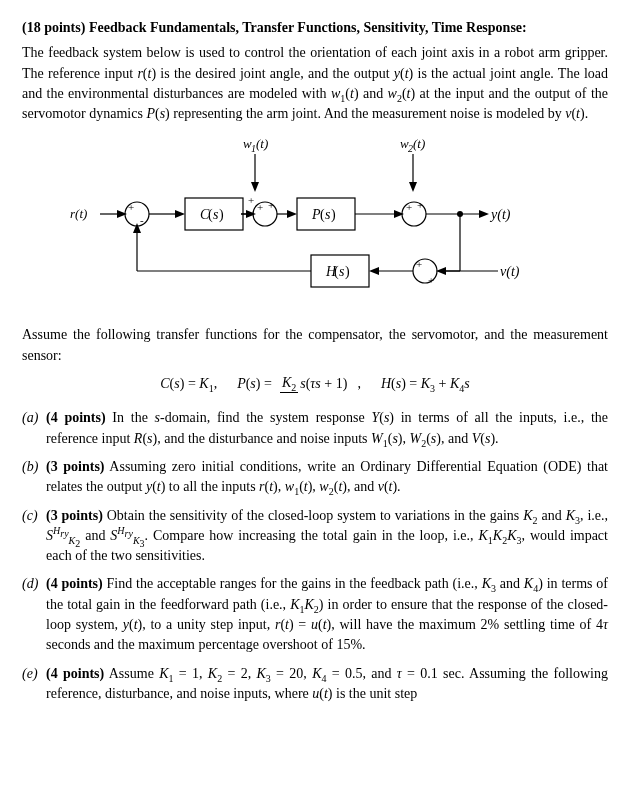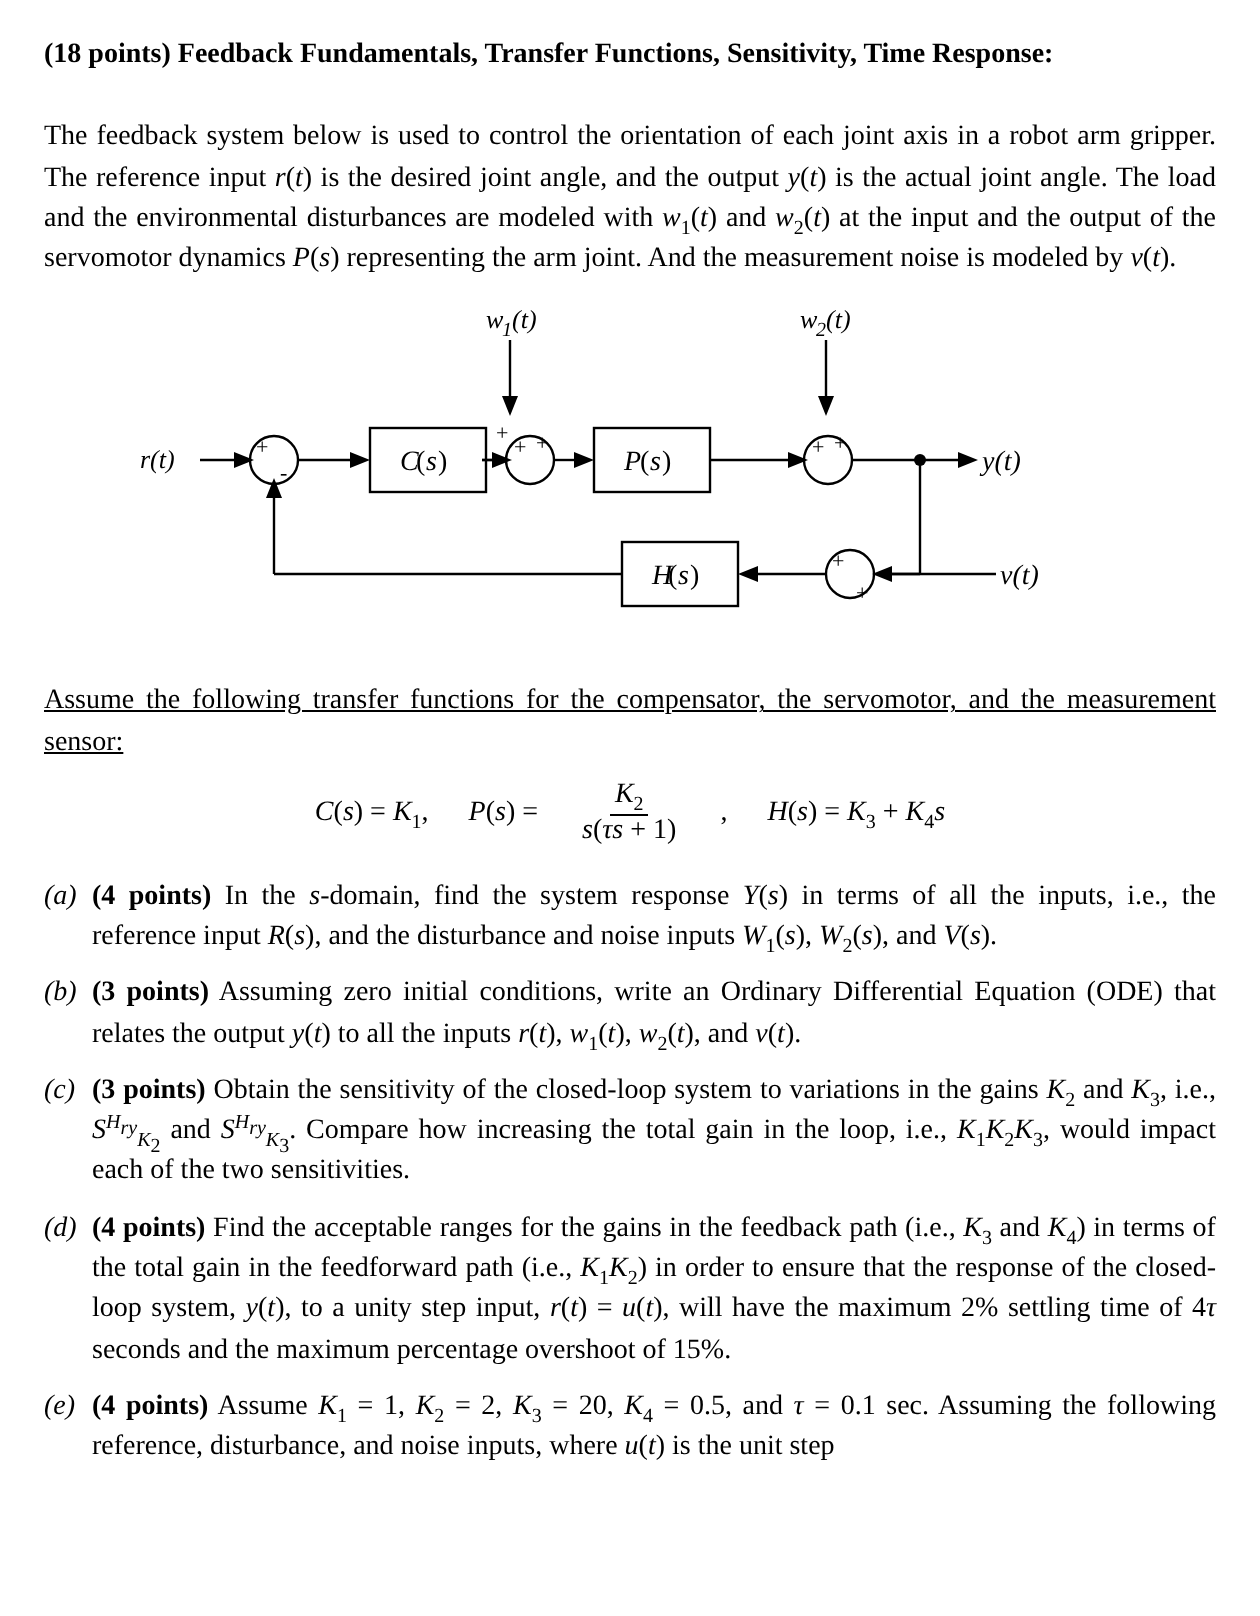--- a/index.html
+++ b/index.html
@@ -30,24 +30,24 @@
       font-size: 14px;
     }
     .tf-line {
       display: flex;
       justify-content: center;
       align-items: center;
       gap: 20px;
     }
     .fraction {
       display: inline-flex;
-      flex-direction: column;
+      flex-direction: row;
       align-items: center;
       vertical-align: middle;
-      margin: 0 16px;
+      margin: 0 4px;
     }
     .fraction .numer {
       border-bottom: 1px solid #000;
       padding: 0 2px;
       line-height: 1.2;
     }
     .fraction .denom {
       padding: 0 2px;
       line-height: 1.2;
     }
@@ -63,38 +63,37 @@
     .part-label {
       min-width: 18px;
       font-style: italic;
     }
     .part-content {
       flex: 1;
     }
     .assume-line {
       text-align: justify;
       margin-bottom: 4px;
-      text-decoration: underline;
     }
     sub, sup {
       font-size: 10px;
       line-height: 0;
     }
     .bold { font-weight: bold; font-family: Liberation Serif, serif; }
     .math { font-style: italic; }
   </style>
 </head>
 <body>
 
 <div>
   <span class="bold">(18 points)</span>
   <span class="bold"> Feedback Fundamentals, Transfer Functions, Sensitivity, Time Response:</span>
 </div>
 
-<p class="problem-intro" style="margin-top:21px;">
+<p class="problem-intro" style="margin-top:5px;">
   The feedback system below is used to control the orientation of each joint axis in a robot arm gripper. The reference input <span class="math">r</span>(<span class="math">t</span>) is the desired joint angle, and the output <span class="math">y</span>(<span class="math">t</span>) is the actual joint angle. The load and the environmental disturbances are modeled with <span class="math">w</span><sub>1</sub>(<span class="math">t</span>) and <span class="math">w</span><sub>2</sub>(<span class="math">t</span>) at the input and the output of the servomotor dynamics <span class="math">P</span>(<span class="math">s</span>) representing the arm joint. And the measurement noise is modeled by <span class="math">v</span>(<span class="math">t</span>).
 </p>
 
 <div class="diagram-container">
   <svg width="500" height="175" viewBox="0 0 500 175">
 
     <text x="178" y="12" font-family="Times New Roman" font-style="italic" font-size="13">w</text>
     <text x="186" y="16" font-family="Times New Roman" font-style="italic" font-size="10">1</text>
     <text x="191" y="12" font-family="Times New Roman" font-style="italic" font-size="13">(t)</text>
 

